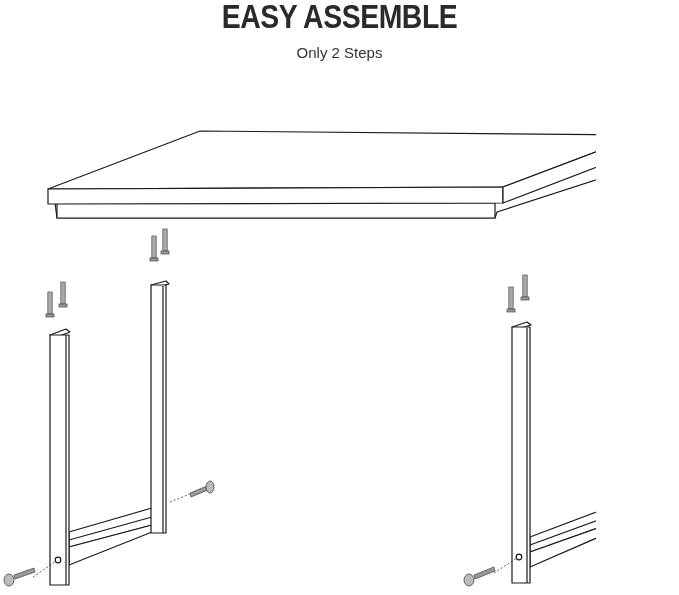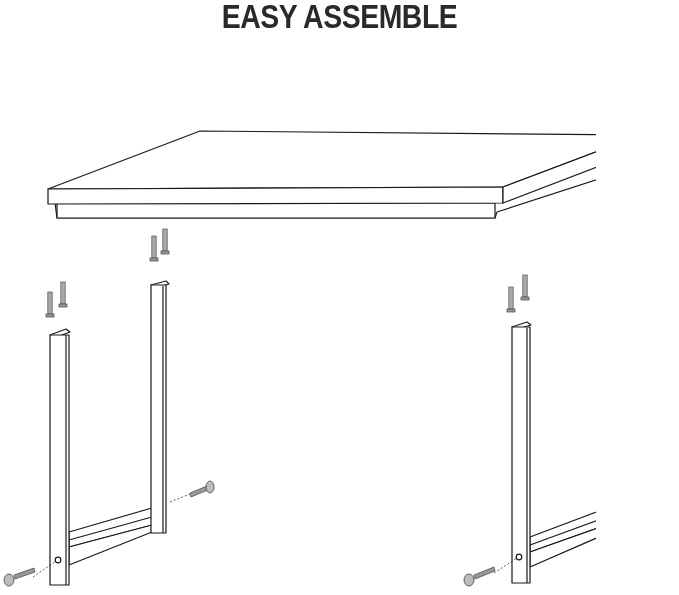--- a/index.html
+++ b/index.html
@@ -6,20 +6,21 @@
   .page{position:relative;width:596px;height:595px;background:#ffffff;overflow:hidden;}
   .title{position:absolute;left:0;top:-2px;width:679px;text-align:center;font-family:"Liberation Sans",sans-serif;font-weight:bold;font-size:33px;color:#2a2a2a;letter-spacing:-0.5px;transform:scaleX(0.86);transform-origin:center;}
   .subtitle{position:absolute;left:0;top:44px;width:679px;text-align:center;font-family:"Liberation Sans",sans-serif;font-size:15px;color:#333;}
   svg.art{position:absolute;left:0;top:0;}
 </style>
 </head>
 <body>
 
 <div class="page">
   <div class="title">EASY ASSEMBLE</div>
+  <div class="subtitle">Only 2 Steps</div>
 
   <svg class="art" width="679" height="595" viewBox="0 0 679 595">
     <defs>
       <g id="vbolt">
         <rect x="-2.2" y="0" width="4.4" height="22" fill="#a8a8a8" stroke="#555" stroke-width="0.7"></rect>
         <rect x="-4" y="22" width="8" height="3" fill="#9a9a9a" stroke="#444" stroke-width="0.7"></rect>
       </g>
     </defs>
 
     <g fill="#fff" stroke="#1a1a1a" stroke-width="1.2" stroke-linejoin="round">

